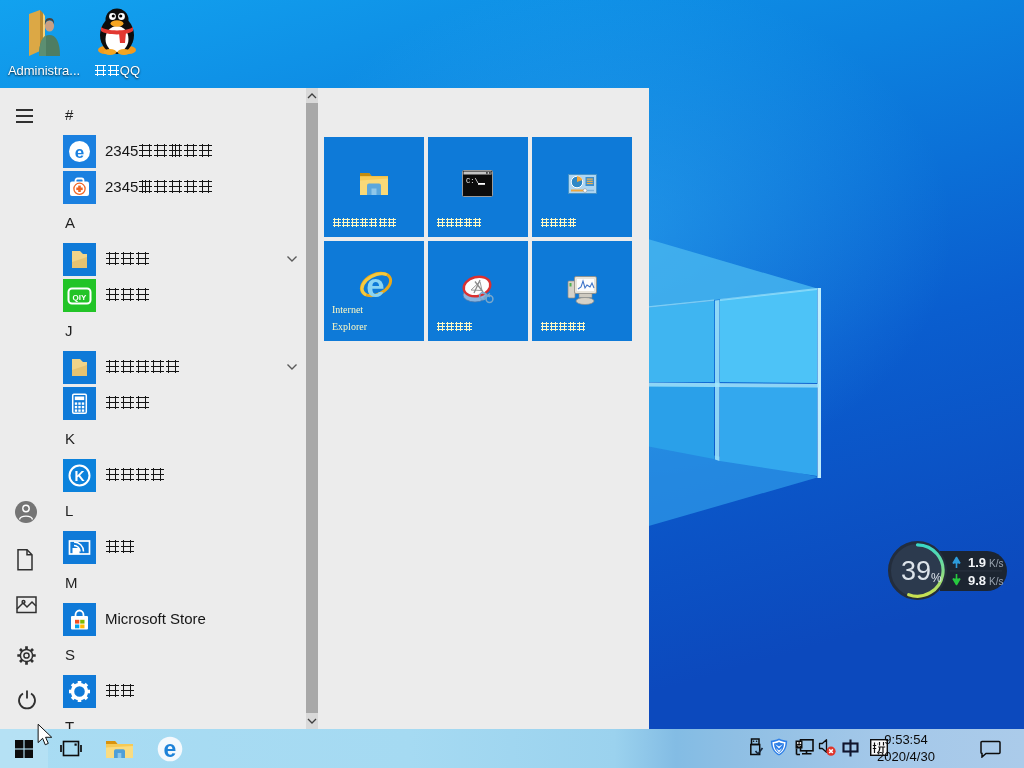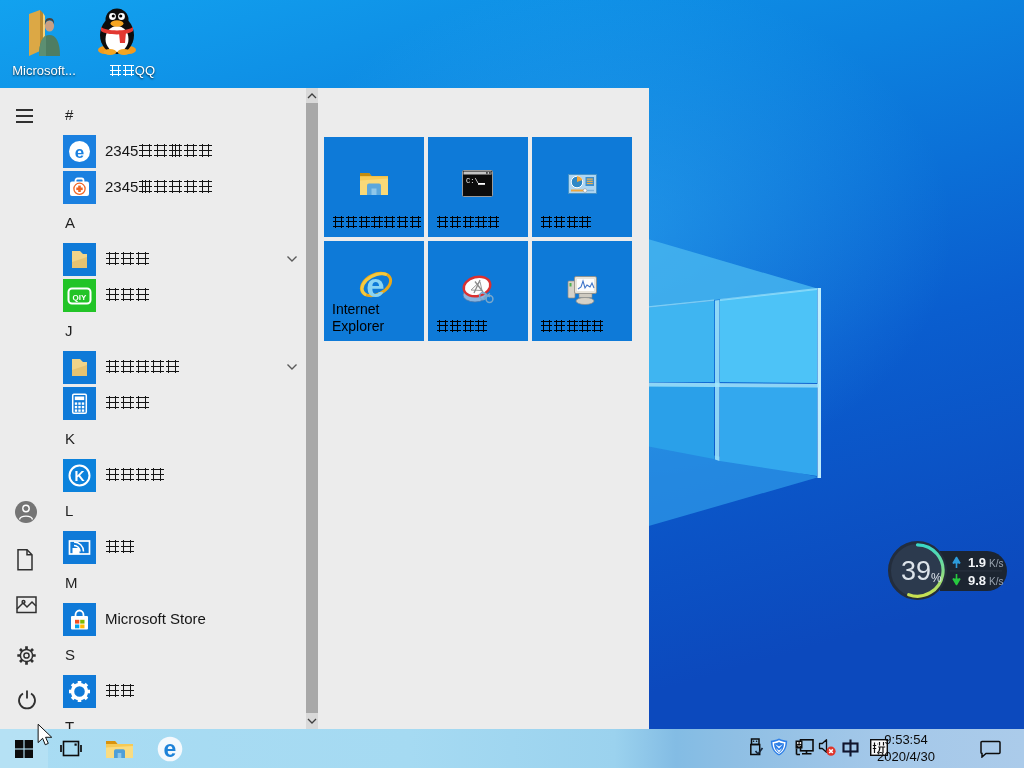--- a/index.html
+++ b/index.html
@@ -20,21 +20,21 @@
   linear-gradient(currentColor,currentColor) 22% 0/1.25px 100% no-repeat,
   linear-gradient(currentColor,currentColor) 50% 0/1.25px 100% no-repeat,
   linear-gradient(currentColor,currentColor) 78% 0/1.25px 100% no-repeat;}
 
 #menu{left:0;top:88px;width:649px;height:641px;background:#ececec;}
 .hdr{position:absolute;left:65px;width:40px;font-size:15px;color:#1f1f1f;line-height:36px;}
 .aprow{position:absolute;left:63px;height:36px;}
 .aprow .ic{position:absolute;left:0;top:1.5px;width:33px;height:33px;}
 .aprow .lbl{position:absolute;left:42px;top:0;line-height:36px;font-size:15px;color:#151515;white-space:nowrap;}
 .tile{position:absolute;width:100px;height:100px;background:#0e7ad8;}
-.tile .tl{position:absolute;left:8px;bottom:6px;font-size:14px;line-height:17px;color:#000000;}
+.tile .tl{position:absolute;left:8px;bottom:6px;font-size:10px;line-height:17px;color:#fef9c3;font-family:Liberation Serif, serif;}
 .tl .cj{width:0.8em;height:0.86em;}
 .tico{position:absolute;}
 
 #bar{left:0;top:729px;width:1024px;height:39px;
  background:linear-gradient(90deg,#a9dcf3 0%,#a5daf2 40%,#9bd2ee 60%,#83bce4 66%,#8fbfe4 72%,#a4c8e9 86%,#abcbea 100%);}
 #startbtn{left:0;top:0;width:48px;height:39px;background:rgba(255,255,255,0.15);}
 #clock{position:absolute;left:868px;top:3px;width:76px;text-align:center;font-size:13px;color:#0a0a0a;line-height:16.5px;}
 </style></head>
 <body>
 
@@ -72,23 +72,23 @@
 <div class="abs" style="left:6px;top:6px;width:76px;height:70px;text-align:center;">
  <svg class="abs" style="left:22px;top:4px" width="34" height="46" viewBox="0 0 34 46">
   <polygon points="1,4 12,0 12,41 1,46" fill="#dca845"></polygon>
   <polygon points="12,0 15,3 15,44 12,41" fill="#b98a2e"></polygon>
   <polygon points="15,3 17,6 17,44 15,44" fill="#f4d27a"></polygon>
   <ellipse cx="21.5" cy="16" rx="4.6" ry="5.6" fill="#c9a084"></ellipse>
   <path d="M16.9,15 a4.7,5.7 0 0 1 9.2,-0.5 c0.2,-3 -0.5,-6.5 -4.6,-6.5 c-4,0 -4.8,3.5 -4.6,7 Z" fill="#4a3d33"></path>
   <path d="M11,46 C11,32 15,25 21.5,25 C28,25 32,32 32,46 Z" fill="#4e7d62"></path>
   <path d="M11,46 C11,34 14,27 18,25.5 L18,46 Z" fill="#5c8f72"></path>
  </svg>
- <div class="abs" style="left:0;top:57px;width:76px;font-size:13px;color:#fff;text-shadow:0 1px 2px rgba(0,0,0,0.8);">Microsoft...</div>
+ <div class="abs" style="left:0;top:57px;width:76px;font-size:13px;color:#fff;text-shadow:0 1px 2px rgba(0,0,0,0.8);">Administra...</div>
 </div>
-<div class="abs" style="left:79px;top:6px;width:76px;height:70px;text-align:right;">
+<div class="abs" style="left:79px;top:6px;width:76px;height:70px;text-align:center;">
  <svg class="abs" style="left:18px;top:2px" width="40" height="47" viewBox="0 0 40 47">
   <ellipse cx="8" cy="42" rx="7" ry="4" fill="#f29a1e"></ellipse>
   <ellipse cx="32" cy="42" rx="7" ry="4" fill="#f29a1e"></ellipse>
   <ellipse cx="20" cy="27" rx="17" ry="19" fill="#0d0d0d"></ellipse>
   <circle cx="20" cy="12" r="11.5" fill="#0d0d0d"></circle>
   <ellipse cx="20" cy="31" rx="11.5" ry="13" fill="#ffffff"></ellipse>
   <circle cx="15.5" cy="8.5" r="3.4" fill="#fff"></circle>
   <circle cx="24.5" cy="8.5" r="3.4" fill="#fff"></circle>
   <circle cx="16.3" cy="8" r="1.6" fill="#000"></circle>
   <circle cx="23.7" cy="8" r="1.6" fill="#000"></circle>

